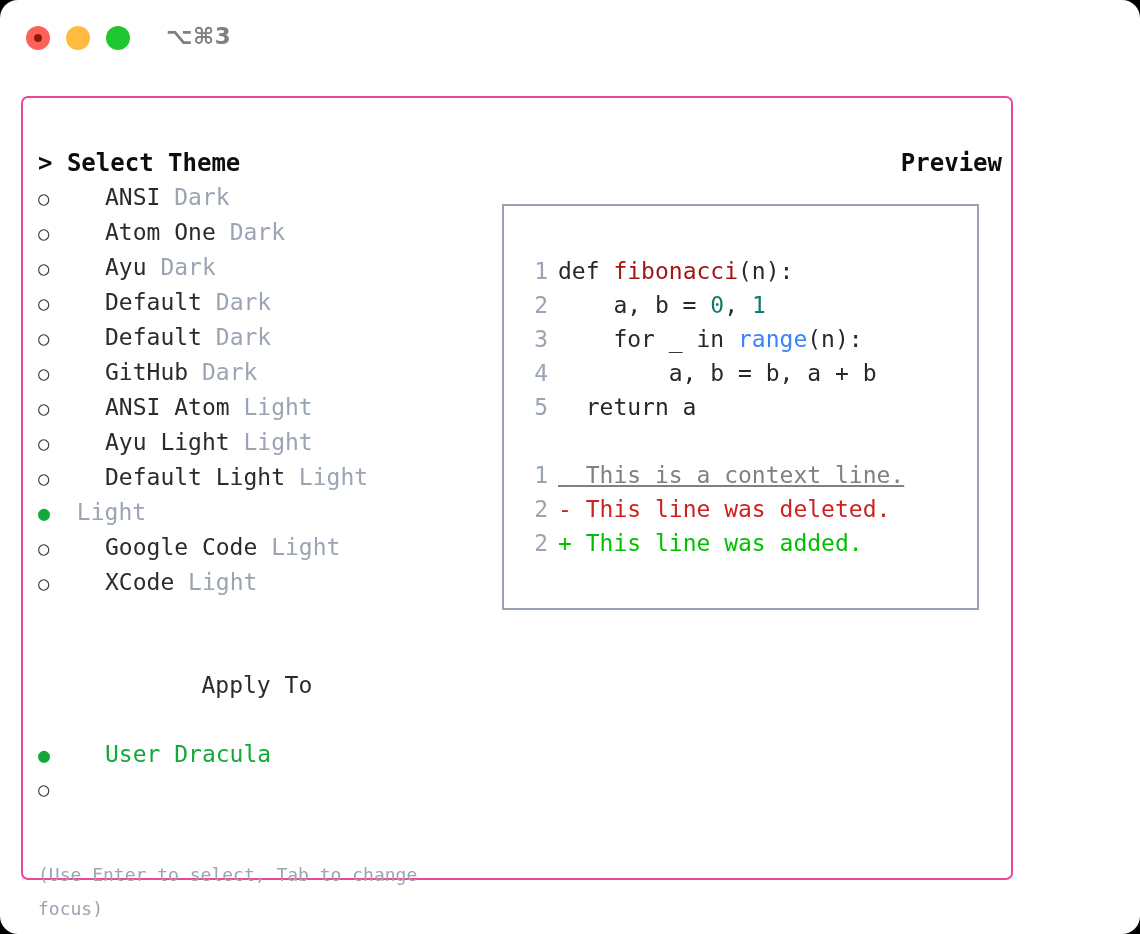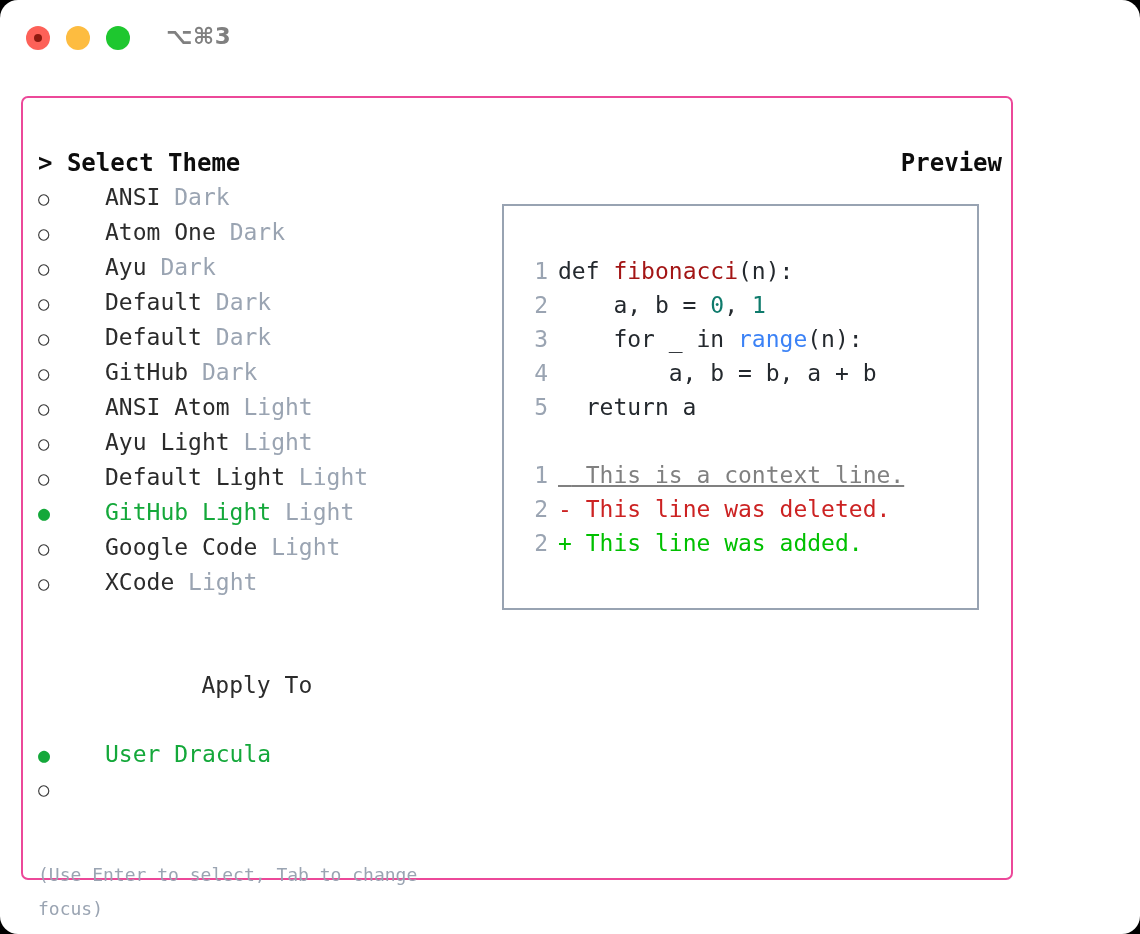--- a/index.html
+++ b/index.html
@@ -212,21 +212,21 @@
         <div id="theme-options">
             <div class="opt-row"><span class="bullet">○</span><span class="opt-label">ANSI</span><span class="opt-variant"> Dark</span></div>
             <div class="opt-row"><span class="bullet">○</span><span class="opt-label">Atom One</span><span class="opt-variant"> Dark</span></div>
             <div class="opt-row"><span class="bullet">○</span><span class="opt-label">Ayu</span><span class="opt-variant"> Dark</span></div>
             <div class="opt-row"><span class="bullet">○</span><span class="opt-label">Default</span><span class="opt-variant"> Dark</span></div>
             <div class="opt-row"><span class="bullet">○</span><span class="opt-label">Default</span><span class="opt-variant"> Dark</span></div>
             <div class="opt-row"><span class="bullet">○</span><span class="opt-label">GitHub</span><span class="opt-variant"> Dark</span></div>
             <div class="opt-row"><span class="bullet">○</span><span class="opt-label">ANSI Atom</span><span class="opt-variant"> Light</span></div>
             <div class="opt-row"><span class="bullet">○</span><span class="opt-label">Ayu Light</span><span class="opt-variant"> Light</span></div>
             <div class="opt-row"><span class="bullet">○</span><span class="opt-label">Default Light</span><span class="opt-variant"> Light</span></div>
-            <div class="opt-row"><span class="bullet sel">●</span><span class="opt-label sel">GitHub Light</span><span class="opt-variant"> Light</span></div>
+            <div class="opt-row"><span class="bullet sel">●</span><span class="opt-variant"> Light</span></div>
             <div class="opt-row"><span class="bullet">○</span><span class="opt-label">Google Code</span><span class="opt-variant"> Light</span></div>
             <div class="opt-row"><span class="bullet">○</span><span class="opt-label">XCode</span><span class="opt-variant"> Light</span></div>
           </div>
 
         <div class="spacer"></div>
 
         <div class="group-heading">
           <span class="bullet blank">○</span><span>Apply To</span>
         </div>
         <div id="apply-options">

